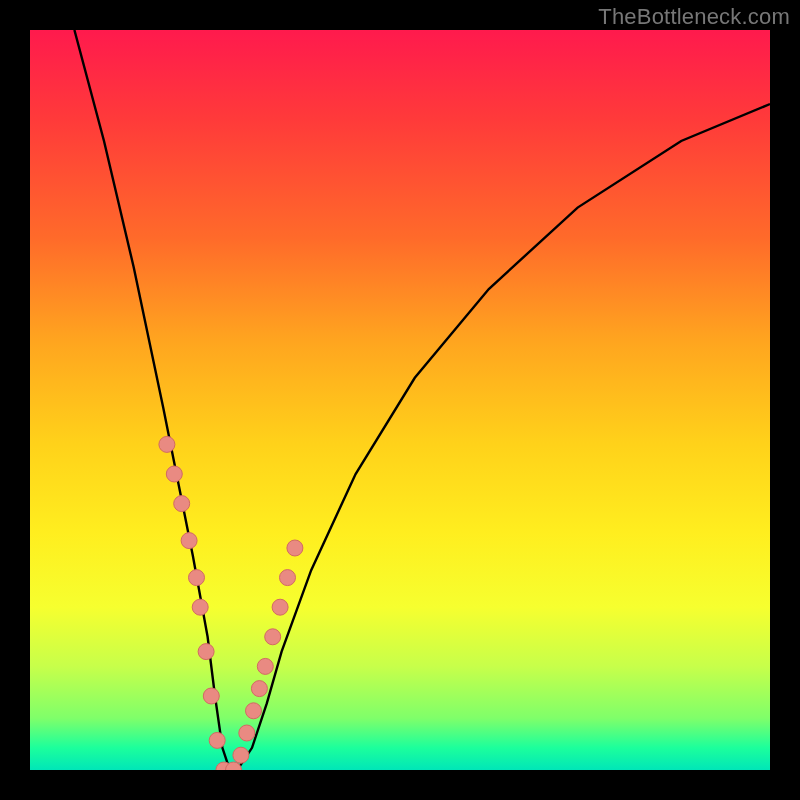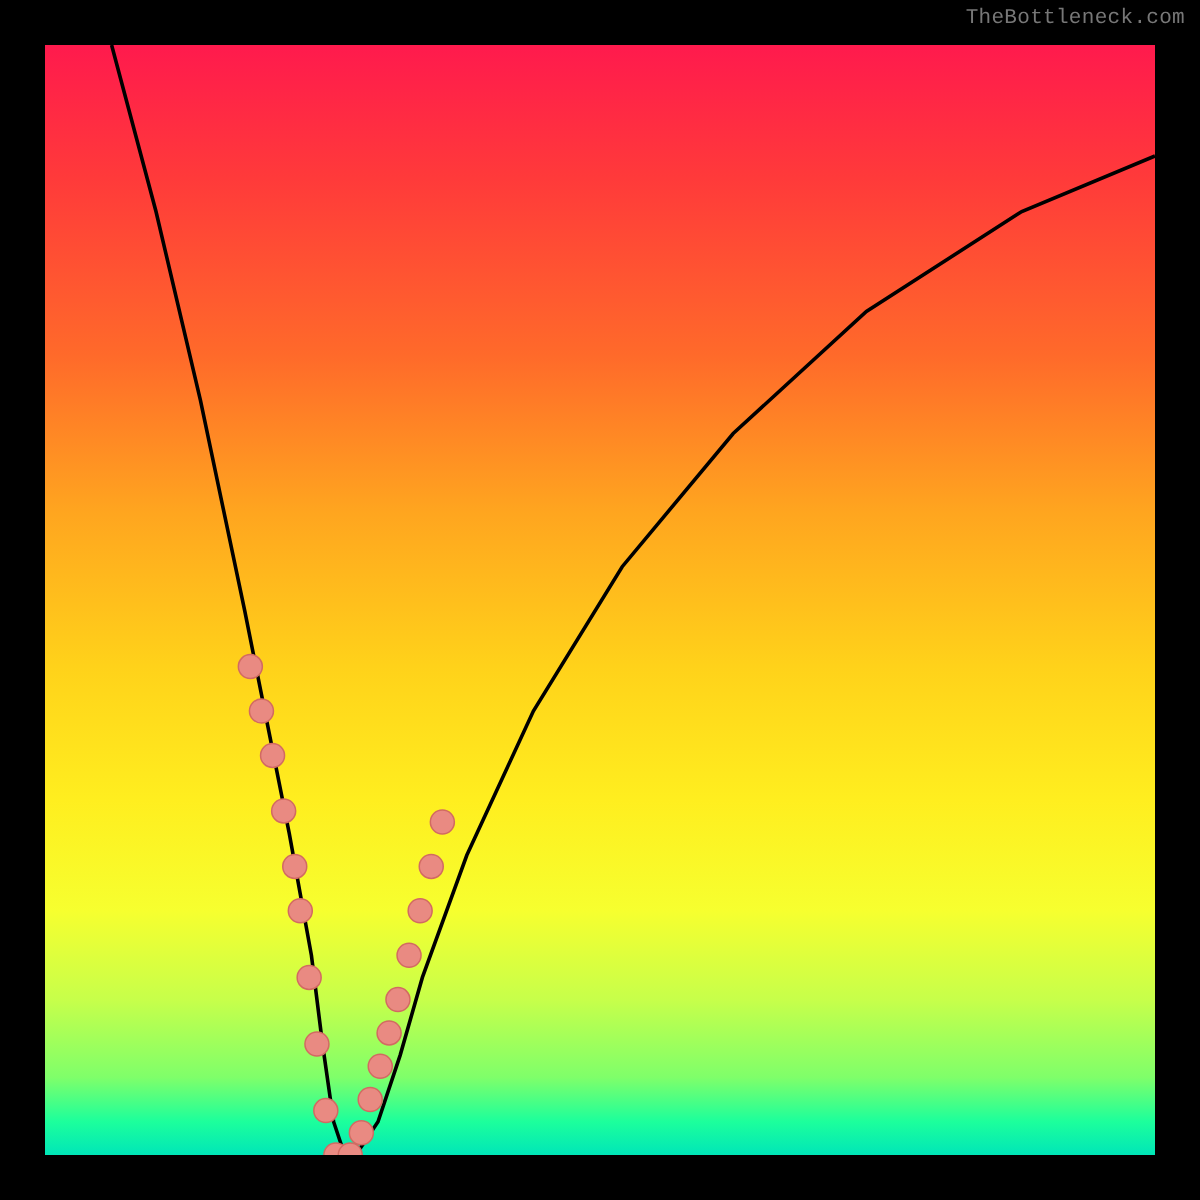--- a/index.html
+++ b/index.html
@@ -40,22 +40,22 @@
     position: absolute;
     left: 0;
     top: 0;
     width: 740px;
     height: 740px;
   }
   .watermark {
     position: absolute;
     top: 4px;
     right: 10px;
-    font-family: Liberation Mono, monospace;
-    font-size: 14px;
+    font-family: Liberation Sans, sans-serif;
+    font-size: 22px;
     color: #777;
     letter-spacing: 0.2px;
     user-select: none;
   }
 </style>
 </head>
 <body>
 
 <div class="frame">
   <div class="plot-area">

